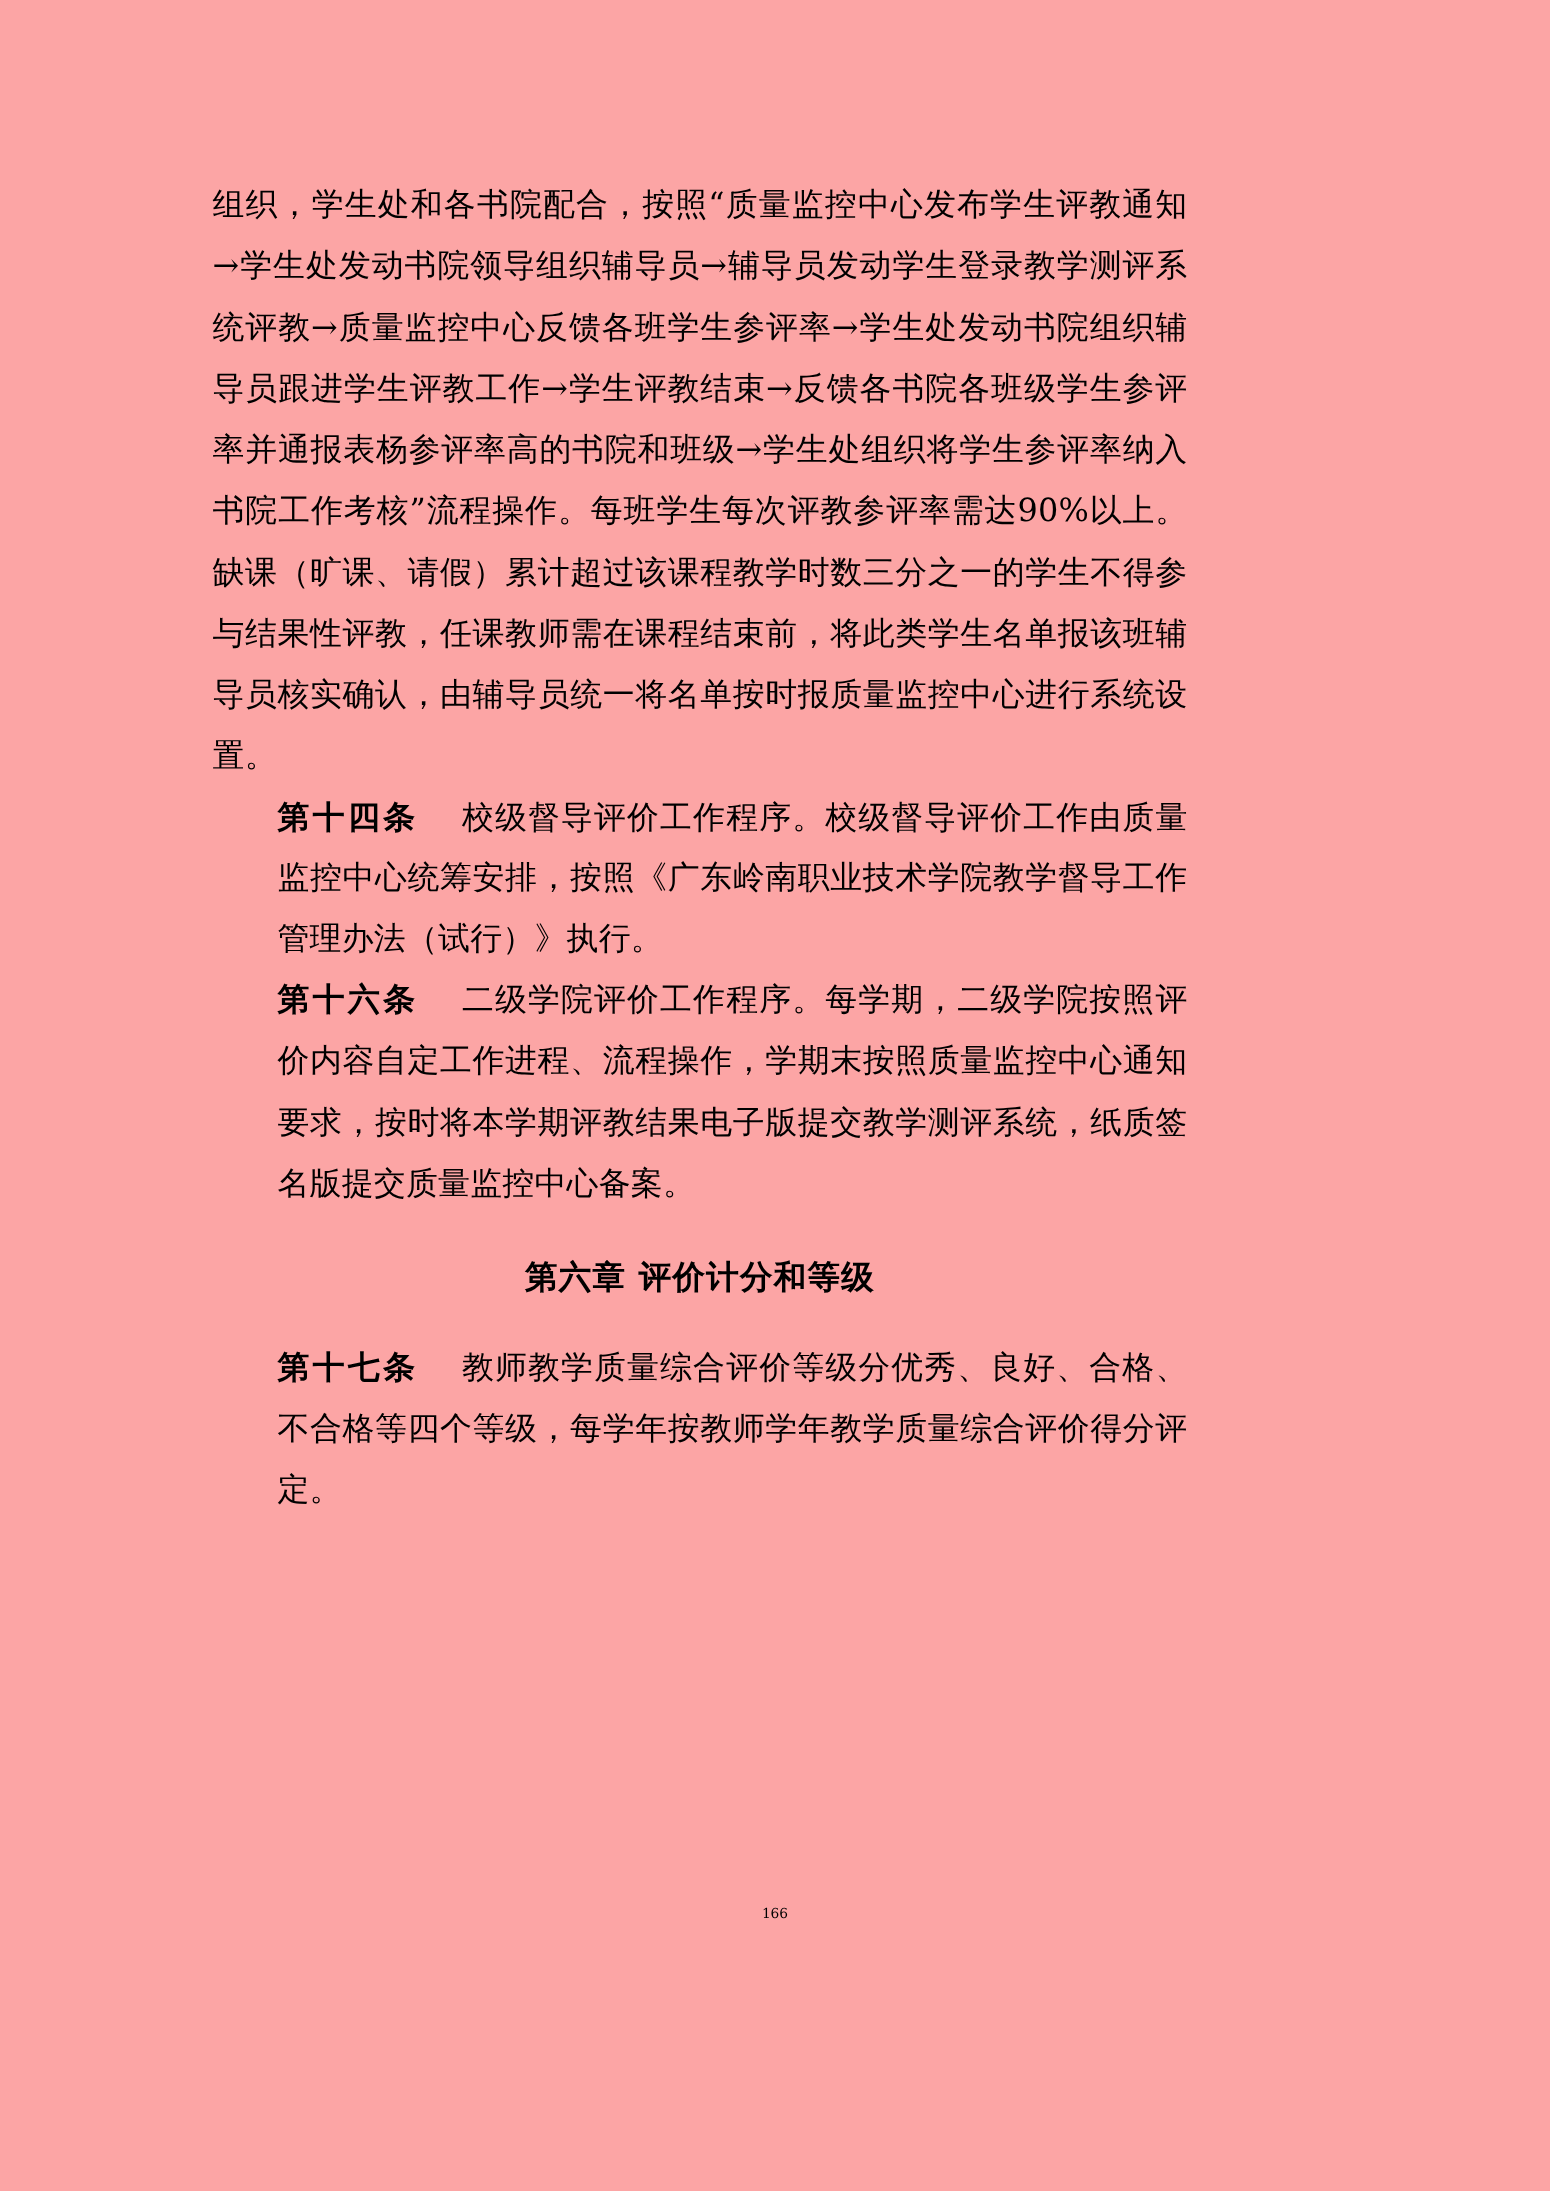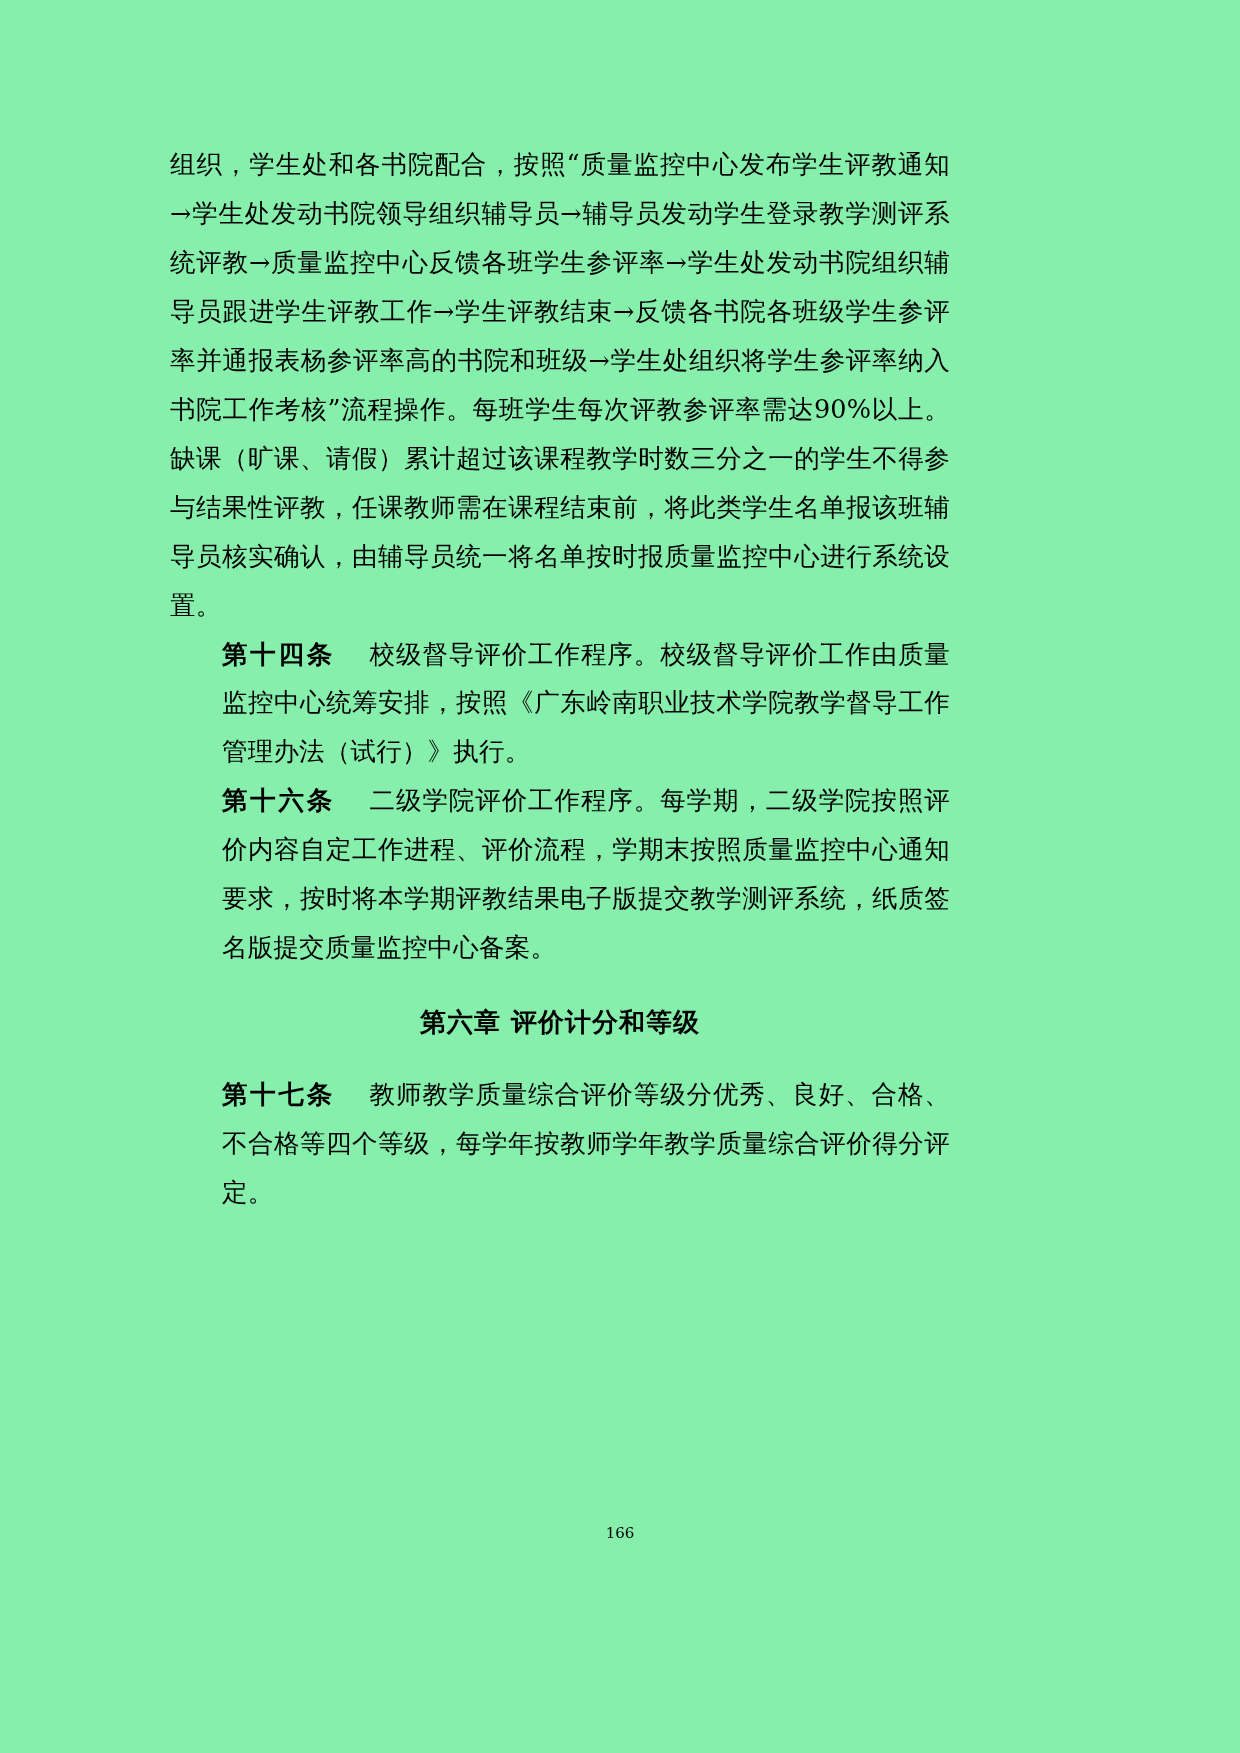--- a/index.html
+++ b/index.html
@@ -4,21 +4,21 @@
 <style>
   html, body {
     margin: 0;
     padding: 0;
     background: #ffffff;
   }
   .page {
     position: relative;
     width: 1240px;
     height: 1753px;
-    background: #86efac;
+    background: #fca5a5;
     margin: 0 auto;
     box-sizing: border-box;
     font-family: "DejaVu Serif", "Liberation Serif", serif;
     color: #000000;
   }
   .content {
     position: absolute;
     left: 170px;
     top: 140px;
     width: 780px;
@@ -49,21 +49,21 @@
     line-height: 1.92;
     letter-spacing: 1px;
     margin: 26px 0 22px 0;
   }
   .page-number {
     position: absolute;
     left: 0;
     right: 0;
     top: 1524px;
     text-align: center;
-    font-size: 15px;
+    font-size: 11px;
     font-family: "DejaVu Serif", "Liberation Serif", serif;
     color: #000000;
   }
   .blk {
     margin-bottom: 0;
   }
 </style>
 </head>
 <body>
 
@@ -72,21 +72,21 @@
 
     <p class="para blk">
       <span>组织，学生处和各书院配合，按照“质量监控中心发布学生评教通知→学生处发动书院领导组织辅导员→辅导员发动学生登录教学测评系统评教→质量监控中心反馈各班学生参评率→学生处发动书院组织辅导员跟进学生评教工作→学生评教结束→反馈各书院各班级学生参评率并通报表杨参评率高的书院和班级→学生处组织将学生参评率纳入书院工作考核”流程操作。每班学生每次评教参评率需达90%以上。缺课（旷课、请假）累计超过该课程教学时数三分之一的学生不得参与结果性评教，任课教师需在课程结束前，将此类学生名单报该班辅导员核实确认，由辅导员统一将名单按时报质量监控中心进行系统设置。</span>
     </p>
 
     <p class="para blk first-indent">
       <span class="lead">第十四条</span><span class="gap-after-lead"></span><span>校级督导评价工作程序。校级督导评价工作由质量监控中心统筹安排，按照《广东岭南职业技术学院教学督导工作管理办法（试行）》执行。</span>
     </p>
 
     <p class="para blk first-indent">
-      <span class="lead">第十六条</span><span class="gap-after-lead"></span><span>二级学院评价工作程序。每学期，二级学院按照评价内容自定工作进程、评价流程，学期末按照质量监控中心通知要求，按时将本学期评教结果电子版提交教学测评系统，纸质签名版提交质量监控中心备案。</span>
+      <span class="lead">第十六条</span><span class="gap-after-lead"></span><span>二级学院评价工作程序。每学期，二级学院按照评价内容自定工作进程、流程操作，学期末按照质量监控中心通知要求，按时将本学期评教结果电子版提交教学测评系统，纸质签名版提交质量监控中心备案。</span>
     </p>
 
     <h2 class="chapter-heading">第六章  评价计分和等级</h2>
 
 
     <p class="para blk first-indent">
       <span class="lead">第十七条</span><span class="gap-after-lead"></span><span>教师教学质量综合评价等级分优秀、良好、合格、不合格等四个等级，每学年按教师学年教学质量综合评价得分评定。</span>
     </p>
 
   </div>

